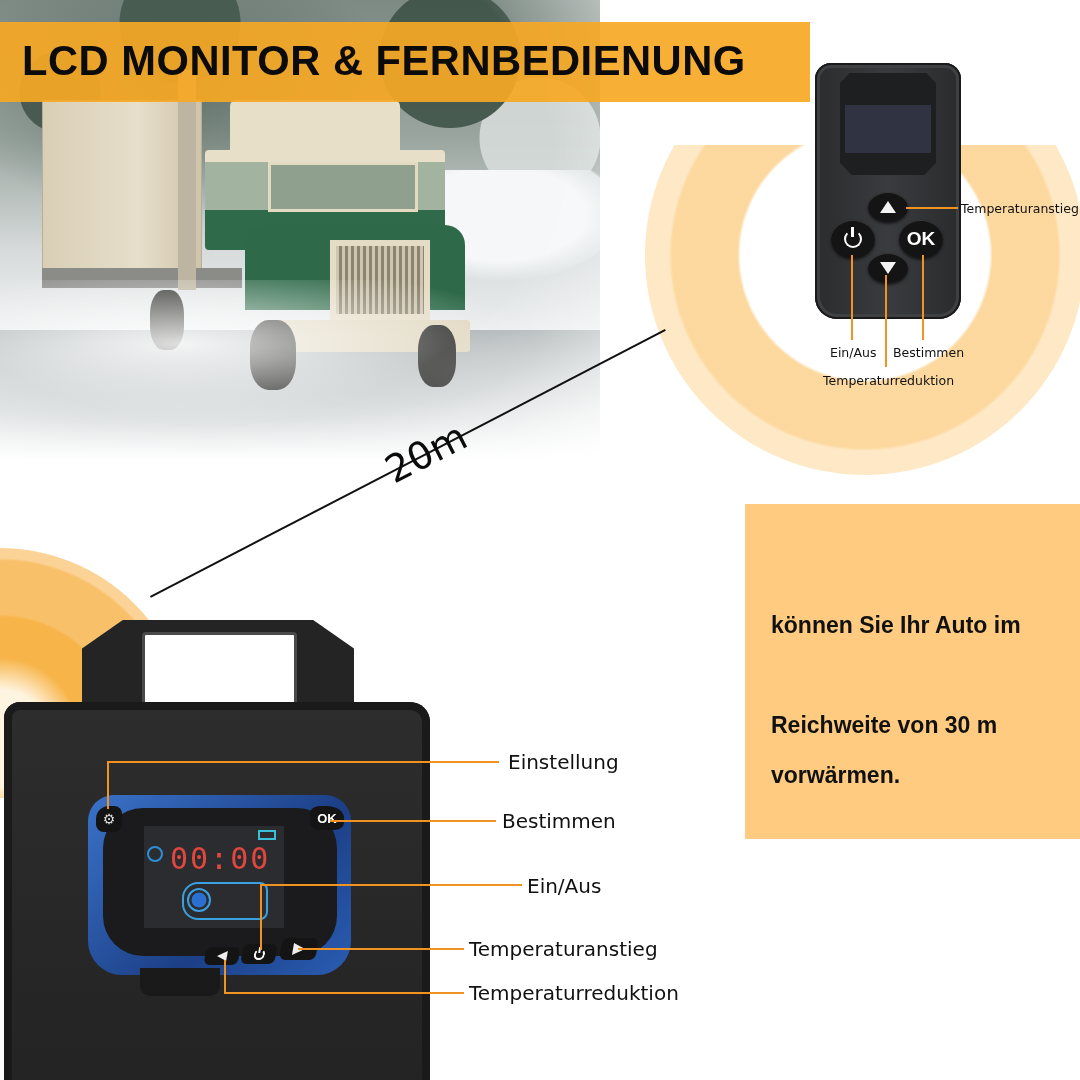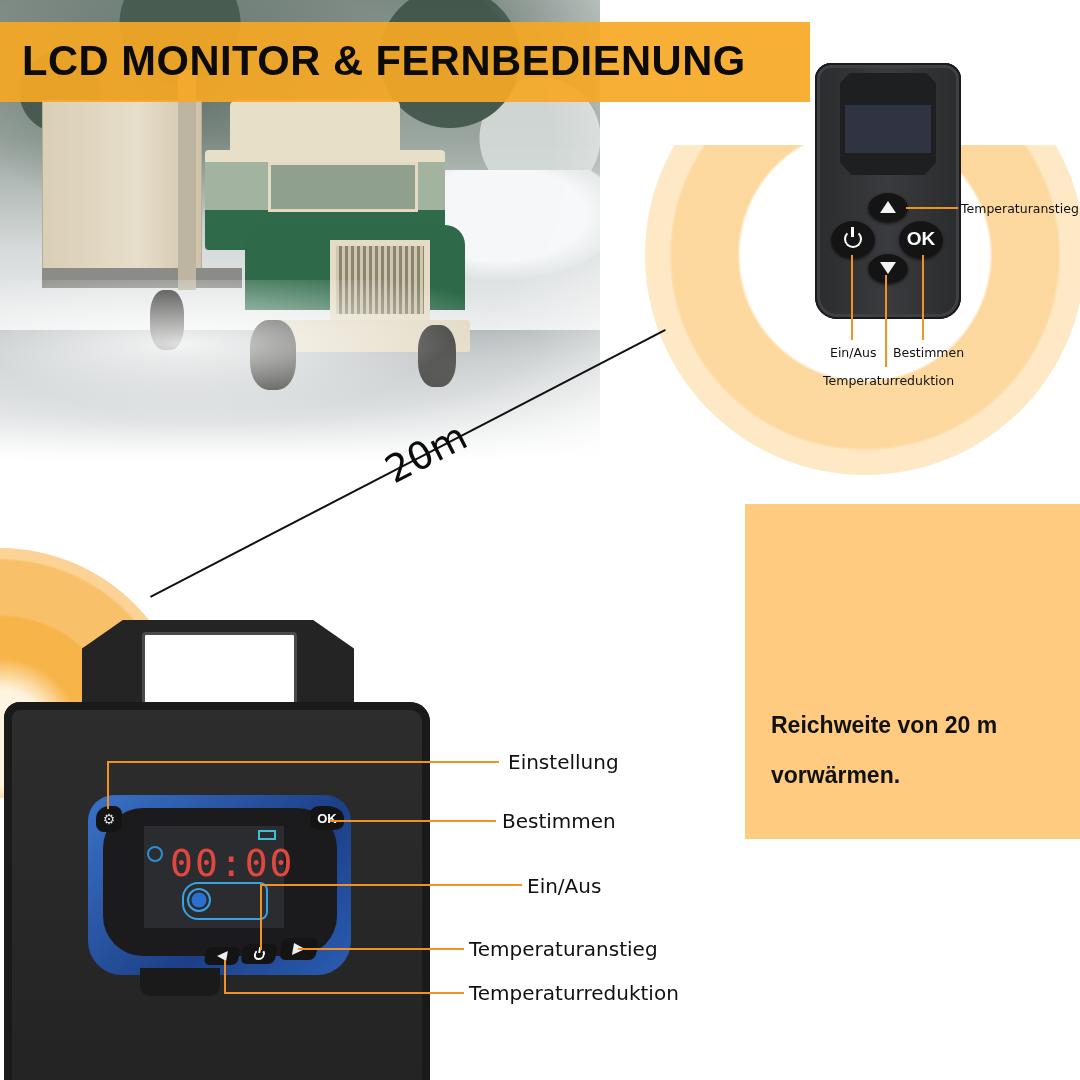--- a/index.html
+++ b/index.html
@@ -95,21 +95,21 @@
   .handle { position:absolute; left:82px; top:620px; width:272px; height:95px; background:#242425;
     clip-path: polygon(15% 0,85% 0,100% 30%,100% 100%,0 100%,0 30%); }
   .handle-hole { position:absolute; left:142px; top:632px; width:155px; height:80px; background:#ffffff; border:3px solid #4a4a4b; border-radius:4px; }
   .heater-body { position:absolute; left:4px; top:702px; width:426px; height:400px; background:linear-gradient(180deg,#2d2d2e,#232324);
     border-radius:16px 20px 0 0; box-shadow: inset 0 0 0 8px #1a1a1b; }
 
   .lcd-frame { position:absolute; left:88px; top:795px; width:263px; height:180px; background:linear-gradient(135deg,#3a72c8,#1c3f86 60%,#2a5db3);
     border-radius:26px 26px 34px 34px; }
   .lcd-inner { position:absolute; left:103px; top:808px; width:234px; height:148px; background:#1b1b1d; border-radius:40px 40px 40px 40px; }
   .lcd-screen { position:absolute; left:144px; top:826px; width:140px; height:102px; background:#2a2c30; }
-  .lcd-time { position:absolute; left:170px; top:841px; color:#e0473f; font-family:"DejaVu Sans Mono", monospace; font-size:38px; letter-spacing:2px; }
+  .lcd-time { position:absolute; left:170px; top:841px; color:#e0473f; font-family:"DejaVu Sans Mono", monospace; font-size:30px; letter-spacing:2px; }
   .lcd-clock { position:absolute; left:147px; top:846px; width:16px; height:16px; border:2px solid #2d8fd8; border-radius:50%; }
   .lcd-battery { position:absolute; left:258px; top:830px; width:18px; height:10px; border:2px solid #3cc0d8; }
   .lcd-heater-icon { position:absolute; left:182px; top:882px; width:86px; height:38px; border:2.5px solid #3aa0e0; border-radius:16px 8px 8px 16px; }
   .lcd-fan { position:absolute; left:187px; top:888px; width:24px; height:24px; border:2px solid #3aa0e0; border-radius:50%; background: radial-gradient(circle,#2b6fd0 0 50%,transparent 55%); }
 
   .ubtn { position:absolute; background:#141415; border-radius:6px; display:flex; align-items:center; justify-content:center; color:#fff; transform: skewX(-10deg); }
   .ubtn-set { left:96px; top:806px; width:26px; height:26px; border-radius:50% 30% 30% 30%; transform:none; font-size:14px; color:#ddd; }
   .ubtn-ok { left:310px; top:806px; width:34px; height:24px; border-radius:30% 50% 30% 30%; transform:none; font-size:13px; font-weight:700; }
   .ubtn-left { left:205px; top:947px; width:34px; height:18px; }
   .ubtn-power { left:242px; top:944px; width:34px; height:20px; }
@@ -180,21 +180,22 @@
 <div class="callout" style="left:851px;top:255px;width:2px;height:85px;"></div>
 <div class="label label-sm" style="left:830px;top:345px;">Ein/Aus</div>
 
 <div class="callout" style="left:922px;top:255px;width:2px;height:85px;"></div>
 <div class="label label-sm" style="left:893px;top:345px;">Bestimmen</div>
 
 <div class="callout" style="left:885px;top:275px;width:2px;height:92px;"></div>
 <div class="label label-sm" style="left:823px;top:373px;">Temperaturreduktion</div>
 
 <div class="info-box">
-  <div class="info-line" style="top:208px;">Reichweite von 20 m</div>
+  <div class="info-line" style="top:108px;">können Sie Ihr Auto im</div>
+  <div class="info-line" style="top:208px;">Reichweite von 30 m</div>
   <div class="info-line" style="top:258px;">vorwärmen.</div>
 </div>
 
 <div class="handle"></div>
 <div class="handle-hole"></div>
 <div class="heater-body"></div>
 
 <div class="lcd-frame"></div>
 <div class="lcd-inner"></div>
 <div class="lcd-screen"></div>

